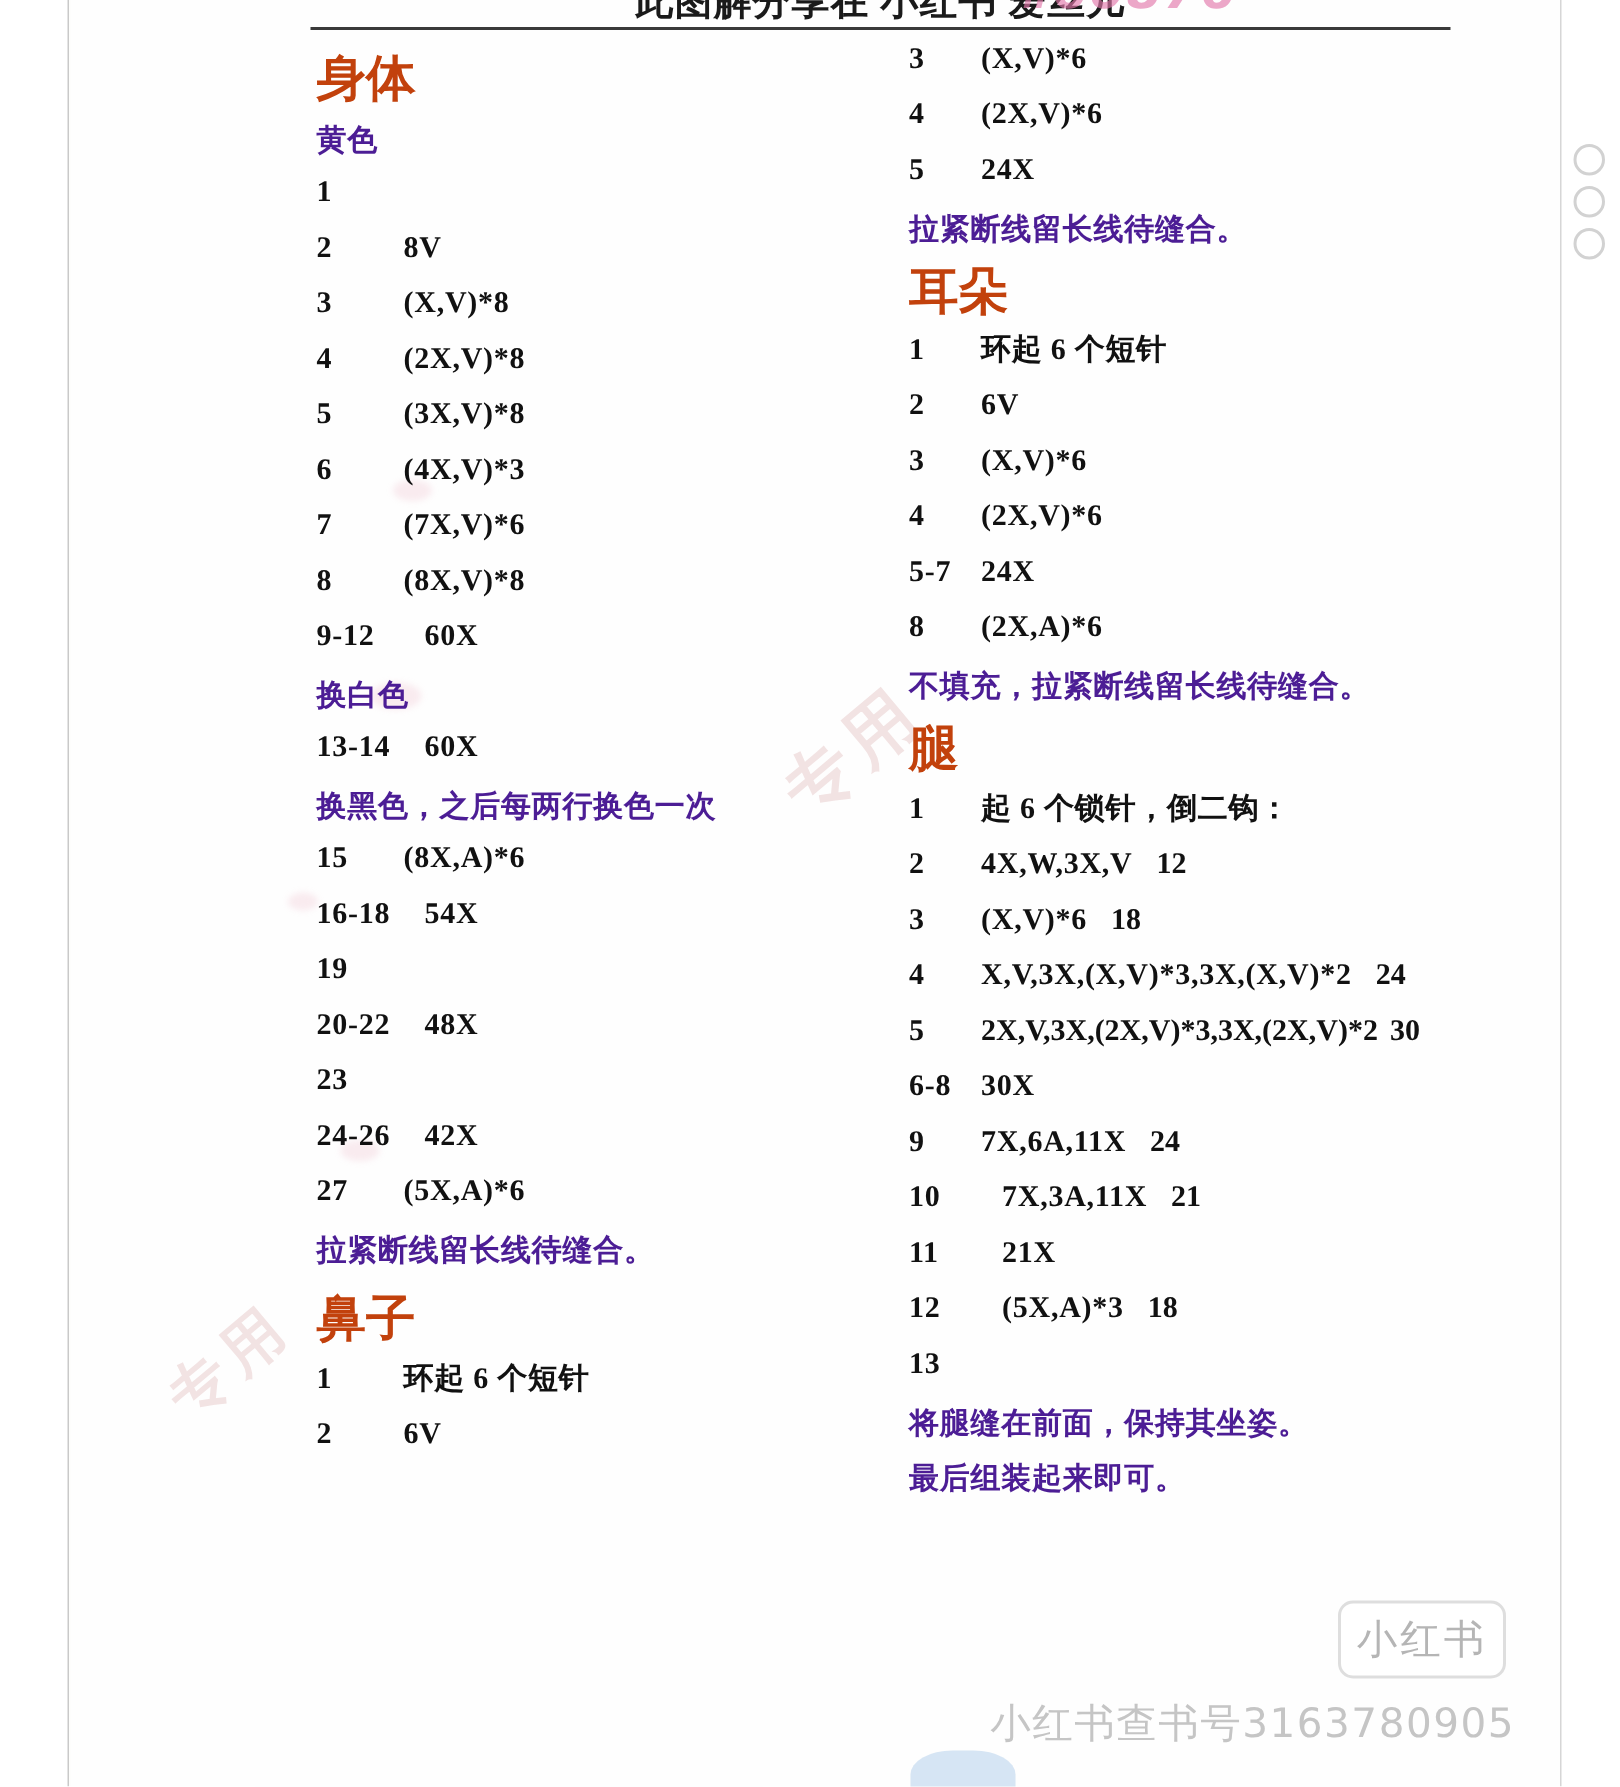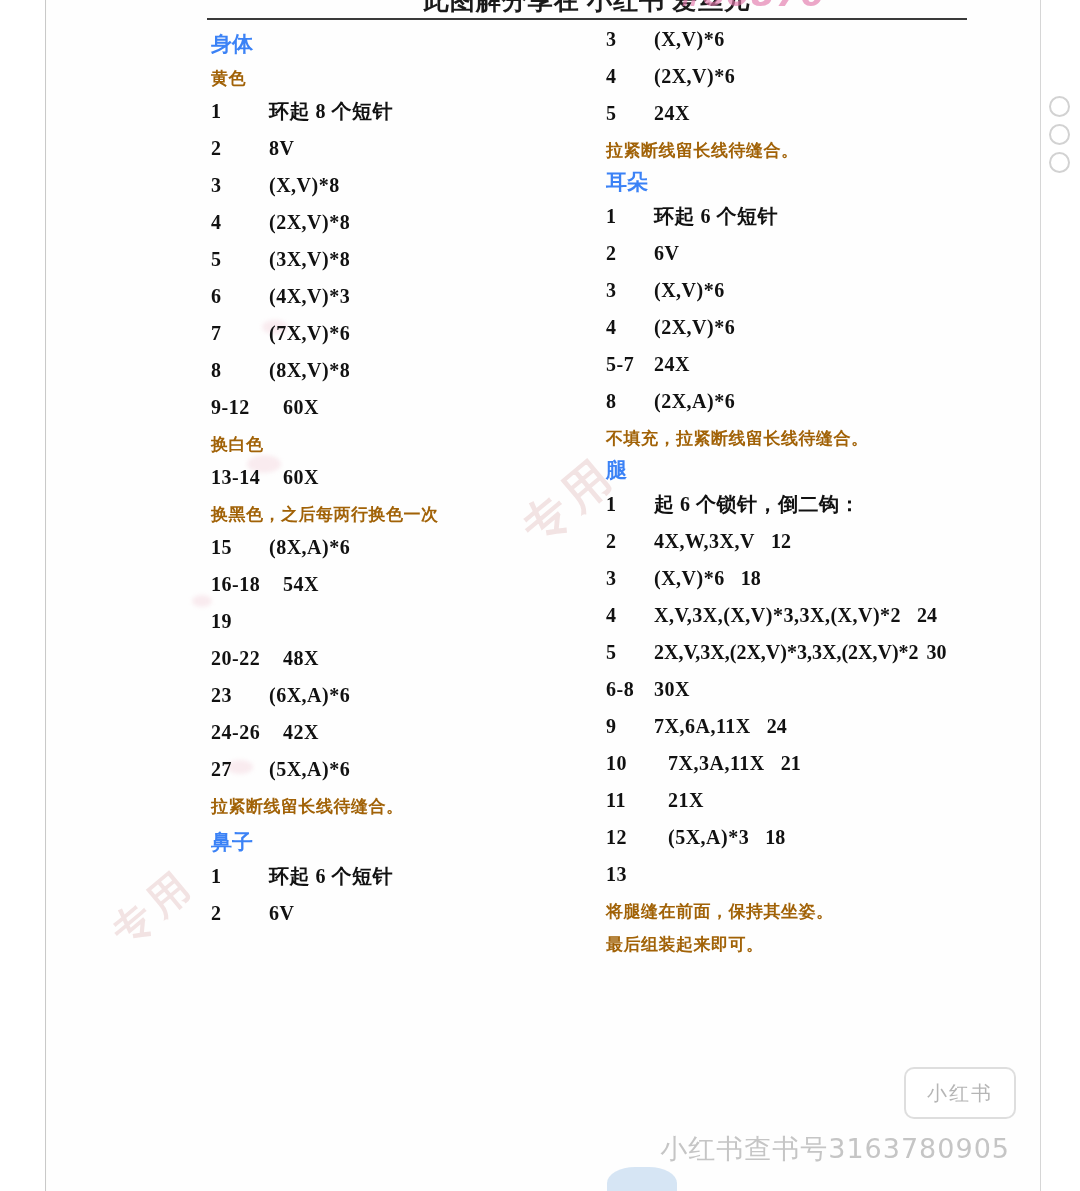--- a/index.html
+++ b/index.html
@@ -73,32 +73,32 @@
   
   .col {
     position: absolute;
     top: 28px;
     width: 400px;
   }
   .col-left  { left: 160px; }
   .col-right { left: 555px; width: 430px; }
 
   .sec-head {
-    font-size: 21px;
-    font-weight: bold;
-    color: #3b82f6;
+    font-size: 33px;
+    font-weight: bold;
+    color: #c2410c;
     margin: 6px 0 10px 4px;
     line-height: 1.1;
-    font-family: Liberation Mono, monospace;
+    font-family: Liberation Sans, sans-serif;
   }
   .sec-head.small-gap { margin-top: 14px; }
 
   .note {
-    font-size: 17px;
-    color: #a16207;
+    font-size: 20px;
+    color: #4c1d95;
     margin: 10px 0 10px 4px;
     font-weight: bold;
     letter-spacing: .5px;
   }
 
   .row {
     display: flex;
     align-items: baseline;
     margin: 0 0 14px 4px;
     font-size: 20px;
@@ -135,27 +135,27 @@
     user-select: none;
   }
   .wm-diag {
     transform: rotate(-40deg);
     font-size: 46px;
     letter-spacing: 6px;
     white-space: nowrap;
   }
   .wm-logo {
     position: absolute;
-    right: 24px; bottom: 72px;
+    right: 36px; bottom: 72px;
     width: 108px; height: 48px;
     border-radius: 10px;
     background: rgba(255,255,255,.55);
     border: 2px solid rgba(160,160,160,.35);
     color: rgba(120,120,120,.55);
-    font-size: 20px;
+    font-size: 27px;
     font-family: Liberation Mono, monospace;
     display: flex;
     align-items: center;
     justify-content: center;
     letter-spacing: 2px;
   }
   .wm-id {
     position: absolute;
     right: 30px; bottom: 24px;
     color: rgba(150,150,150,.55);
@@ -228,21 +228,20 @@
       <div class="title-rule"></div>
     </div>
 
     <div class="col col-left">
 
       <div class="sec-head">身体</div>
       <div class="note">黄色</div>
 
       <div class="row">
         <span class="num">1</span>
-        <span class="txt">环起 8 个短针</span>
       </div>
       <div class="row">
         <span class="num">2</span>
         <span class="txt">8V</span>
       </div>
       <div class="row">
         <span class="num">3</span>
         <span class="txt">(X,V)*8</span>
       </div>
       <div class="row">
@@ -289,21 +288,20 @@
       </div>
       <div class="row">
         <span class="num">19</span>
       </div>
       <div class="row">
         <span class="num wide">20-22</span>
         <span class="txt">48X</span>
       </div>
       <div class="row">
         <span class="num">23</span>
-        <span class="txt">(6X,A)*6</span>
       </div>
       <div class="row">
         <span class="num wide">24-26</span>
         <span class="txt">42X</span>
       </div>
       <div class="row">
         <span class="num">27</span>
         <span class="txt">(5X,A)*6</span>
       </div>
 

